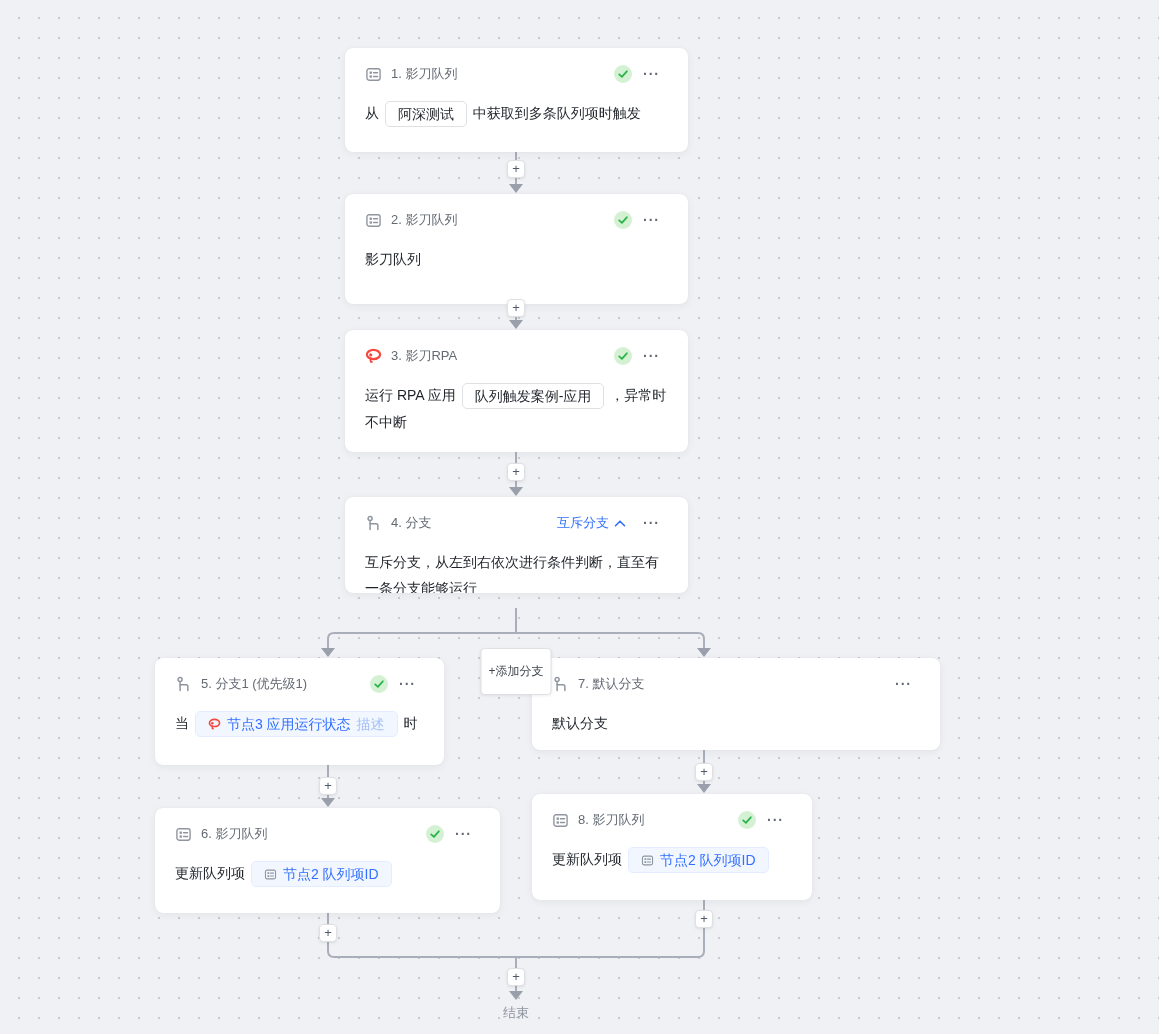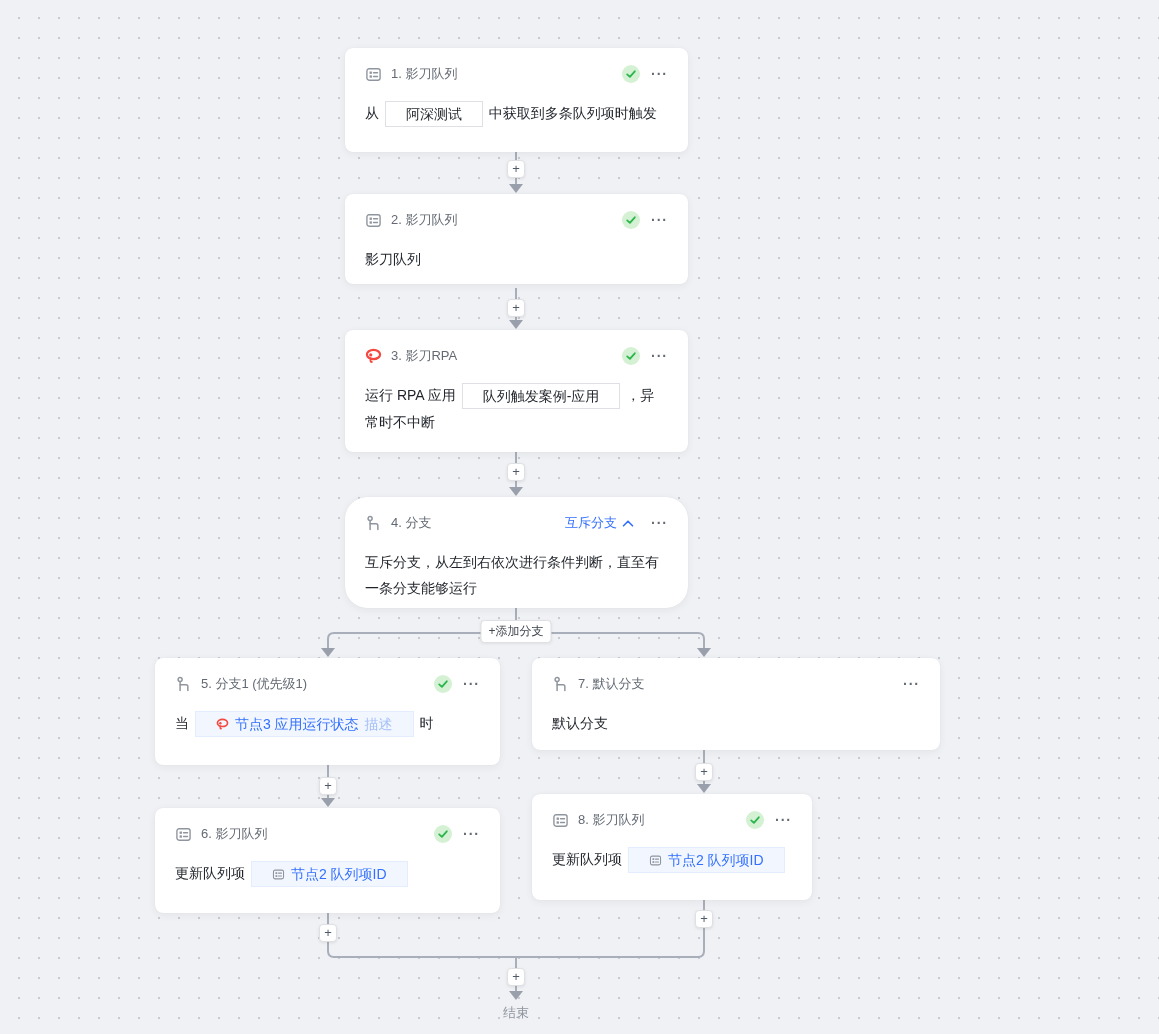--- a/index.html
+++ b/index.html
@@ -17,30 +17,30 @@
     overflow:hidden;
   }
   svg.wires{position:absolute;left:0;top:0;z-index:1;}
   .card{
     position:absolute;z-index:2;
     background:#fff;border-radius:8px;
     box-shadow:0 2px 8px rgba(31,35,41,.06),0 0 1px rgba(31,35,41,.10);
     box-sizing:border-box;overflow:hidden;
   }
   .n1{left:345px;top:48px;width:343px;height:104px;}
-  .n2{left:345px;top:194px;width:343px;height:90px;}
+  .n2{left:345px;top:194px;width:343px;height:110px;}
   .n3{left:345px;top:330px;width:343px;height:122px;}
-  .n4{left:345px;top:497px;width:343px;height:111px;border-radius:22px;}
-  .n5{left:155px;top:658px;width:345px;height:107px;}
+  .n4{left:345px;top:497px;width:343px;height:96px;}
+  .n5{left:155px;top:658px;width:289px;height:107px;}
   .n6{left:155px;top:808px;width:345px;height:105px;}
   .n7{left:532px;top:658px;width:408px;height:92px;}
   .n8{left:532px;top:794px;width:280px;height:106px;}
   .head{
     display:flex;align-items:center;gap:9px;
-    padding:15px 18px 0 20px;height:22px;
+    padding:15px 26px 0 20px;height:22px;
   }
   .hicon{display:inline-flex;width:17px;flex:0 0 auto;}
   .title{font-size:13px;color:#646a73;white-space:nowrap;}
   .grow{flex:1;}
   .check{display:inline-flex;flex:0 0 auto;}
   .more{
     background:none;border:none;padding:0 2px;cursor:pointer;
     color:#646a73;font-weight:700;font-size:14px;letter-spacing:1px;
     font-family:inherit;line-height:18px;
   }
@@ -49,42 +49,42 @@
     color:#3370ff;font-size:13px;cursor:pointer;text-decoration:none;
     margin-right:6px;white-space:nowrap;
   }
   .body{
     margin-top:15px;padding:0 20px 14px;
     font-size:14px;color:#1f2329;line-height:26px;
   }
   .body .seg{white-space:pre-wrap;}
   .chip{
     display:inline-flex;align-items:center;gap:6px;
-    border-radius:0;padding:2px 20px;margin:0 2px;
+    border-radius:5px;padding:2px 12px;margin:0 2px;
     vertical-align:middle;line-height:20px;cursor:pointer;
   }
   .chip.plain{background:#fff;border:1px solid #dee0e3;color:#1f2329;}
   .chip.blue{background:#f1f6ff;border:1px solid #e4edff;color:#3370ff;}
   .chip .part{white-space:pre;}
   .chip .part.faded{color:#a4bff8;}
   .chip-ic{display:inline-flex;flex:0 0 auto;}
   .plus{
     position:absolute;z-index:3;width:18px;height:18px;
     background:#fff;border:1px solid #dee0e3;border-radius:4px;
     box-shadow:0 1px 3px rgba(31,35,41,.10);
     color:#4e5969;font-size:13px;line-height:16px;text-align:center;
     cursor:pointer;box-sizing:border-box;
   }
   .pA{left:507px;top:160px;} .pB{left:507px;top:299px;} .pC{left:507px;top:463px;}
   .pD{left:319px;top:777px;} .pE{left:695px;top:763px;}
   .pF{left:319px;top:924px;} .pG{left:695px;top:910px;} .pH{left:507px;top:968px;}
   .add-branch{
-    position:absolute;z-index:3;left:516px;top:620px;transform:translateX(-50%);
+    position:absolute;z-index:3;left:516px;top:648px;transform:translateX(-50%);
     background:#fff;border:1px solid #dee0e3;border-radius:4px;
-    padding:2px 7px;font-size:12px;color:#41464e;white-space:nowrap;
+    padding:14px 7px;font-size:12px;color:#41464e;white-space:nowrap;
     cursor:pointer;box-shadow:0 1px 3px rgba(31,35,41,.08);
   }
   .end-label{
     position:absolute;z-index:2;left:516px;top:1004px;transform:translateX(-50%);
     font-size:13px;color:#8f959e;font-weight:400;
   }
 </style>
 </head>
 <body>
 

